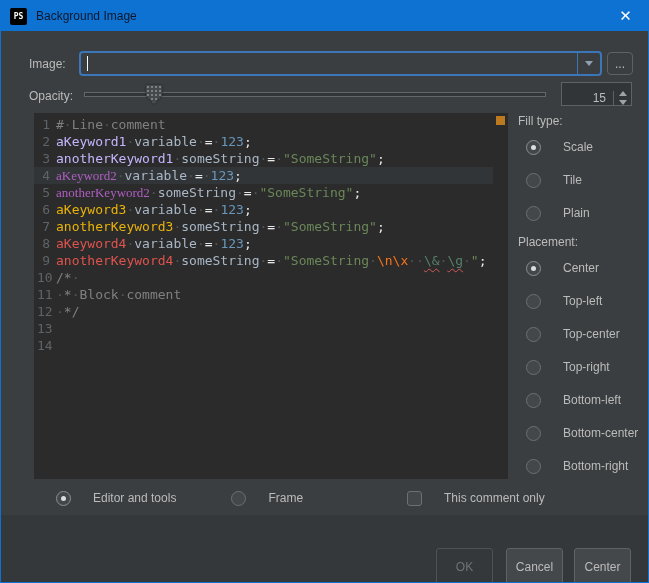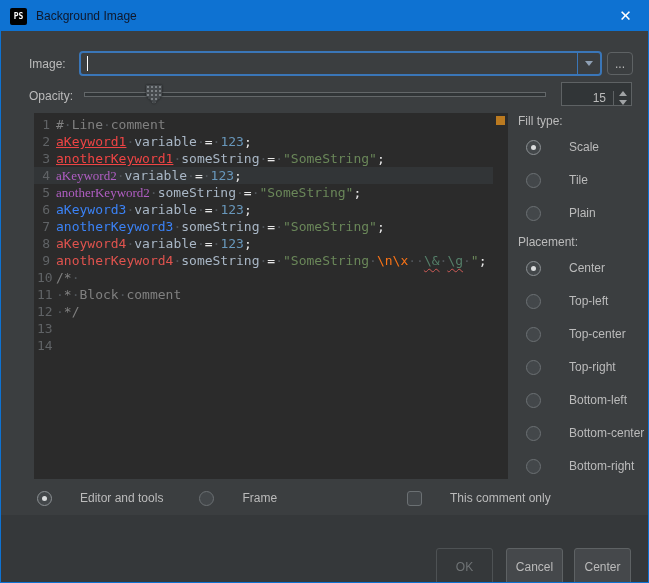--- a/index.html
+++ b/index.html
@@ -48,42 +48,42 @@
   .tri-dn-s { width:0; height:0; border-left:4px solid transparent; border-right:4px solid transparent; border-top:5px solid #a0a3a5; }
   
   .editor { position:absolute; left:33px; top:112px; width:474px; height:366px; background:#2b2b2b;
     font-family:"DejaVu Sans Mono",monospace; font-size:13px; line-height:17px; padding-top:3px; overflow:hidden; }
   .error-stripe { position:absolute; right:3px; top:3px; width:9px; height:9px; background:#bb7a20; }
   .line { display:flex; height:17px; white-space:pre; }
   .line.current { background:linear-gradient(to right, #323537 calc(100% - 15px), transparent 0); }
   .gutter { flex:none; width:13px; margin-left:3px; margin-right:6px; text-align:right; color:#606366; }
   .ws { color:#50555a; }
   .tk-comment { color:#808080; }
-  .tk-kw1 { color:#ef4444;text-decoration:underline; }
+  .tk-kw1 { color:#c4b5fd; }
   .tk-kw2 { color:#b05ec3;font-family:Liberation Serif, serif; }
-  .tk-kw3 { color:#3b82f6; }
+  .tk-kw3 { color:#eab308; }
   .tk-kw4 { color:#e0534e; }
   .tk-ident { color:#a9b7c6; }
   .tk-op { color:#e8e8e8; }
   .tk-num { color:#6897bb; }
   .tk-str { color:#6a8759; }
   .tk-esc { color:#f97316; }
   .tk-bad { color:#55806a; text-decoration:underline wavy #cf5b56 1px; text-underline-offset:3px; }
   
-  .opt-row { display:flex; align-items:center; gap:28px; height:16px; margin-bottom:17px;padding-left:8px; }
+  .opt-row { display:flex; align-items:center; gap:22px; height:16px; margin-bottom:17px;padding-left:8px; }
   .opt-label { color:#bbbbbb; font-size:12px; }
   .radio { flex:none; width:15px; height:15px; border-radius:50%; background:#43474a; border:1px solid #6b7073; }
   .radio.sel { border-color:#8b9093; }
   .radio.sel::after { content:""; display:block; width:5px; height:5px; border-radius:50%; background:#dadcdd; margin:4px 0 0 4px; }
   .checkbox { flex:none; width:15px; height:15px; border-radius:3px; background:#43474a; border:1px solid #6b7073; }
   .panel { position:absolute; left:517px; }
   #fill-options { top:138px; }
   #placement-options { top:259px; }
   #target-row { position:absolute; left:28px; top:489px; display:flex; gap:28px; }
-  #target-row .opt-row { margin-bottom:0; }
+  #target-row .opt-row { margin-bottom:0;margin-left:19px; }
   #project-row { position:absolute; left:398px; top:489px; }
   #project-row .opt-row { margin-bottom:0; }
   
   .footer { position:absolute; left:0; right:0; top:514px; bottom:0; background:#35383a; }
   .btn { position:absolute; top:33px; width:57px; height:38px; border:1px solid #5e6264; border-radius:3px;
     background:#45484b; color:#bbbbbb; font-size:12px; display:flex; align-items:center; justify-content:center; }
   .btn.disabled { background:transparent; border-color:#4e5254; color:#6f7375; }
   #btn-0 { left:435px; } #btn-1 { left:505px; } #btn-2 { left:573px; }
 </style>
 </head>

